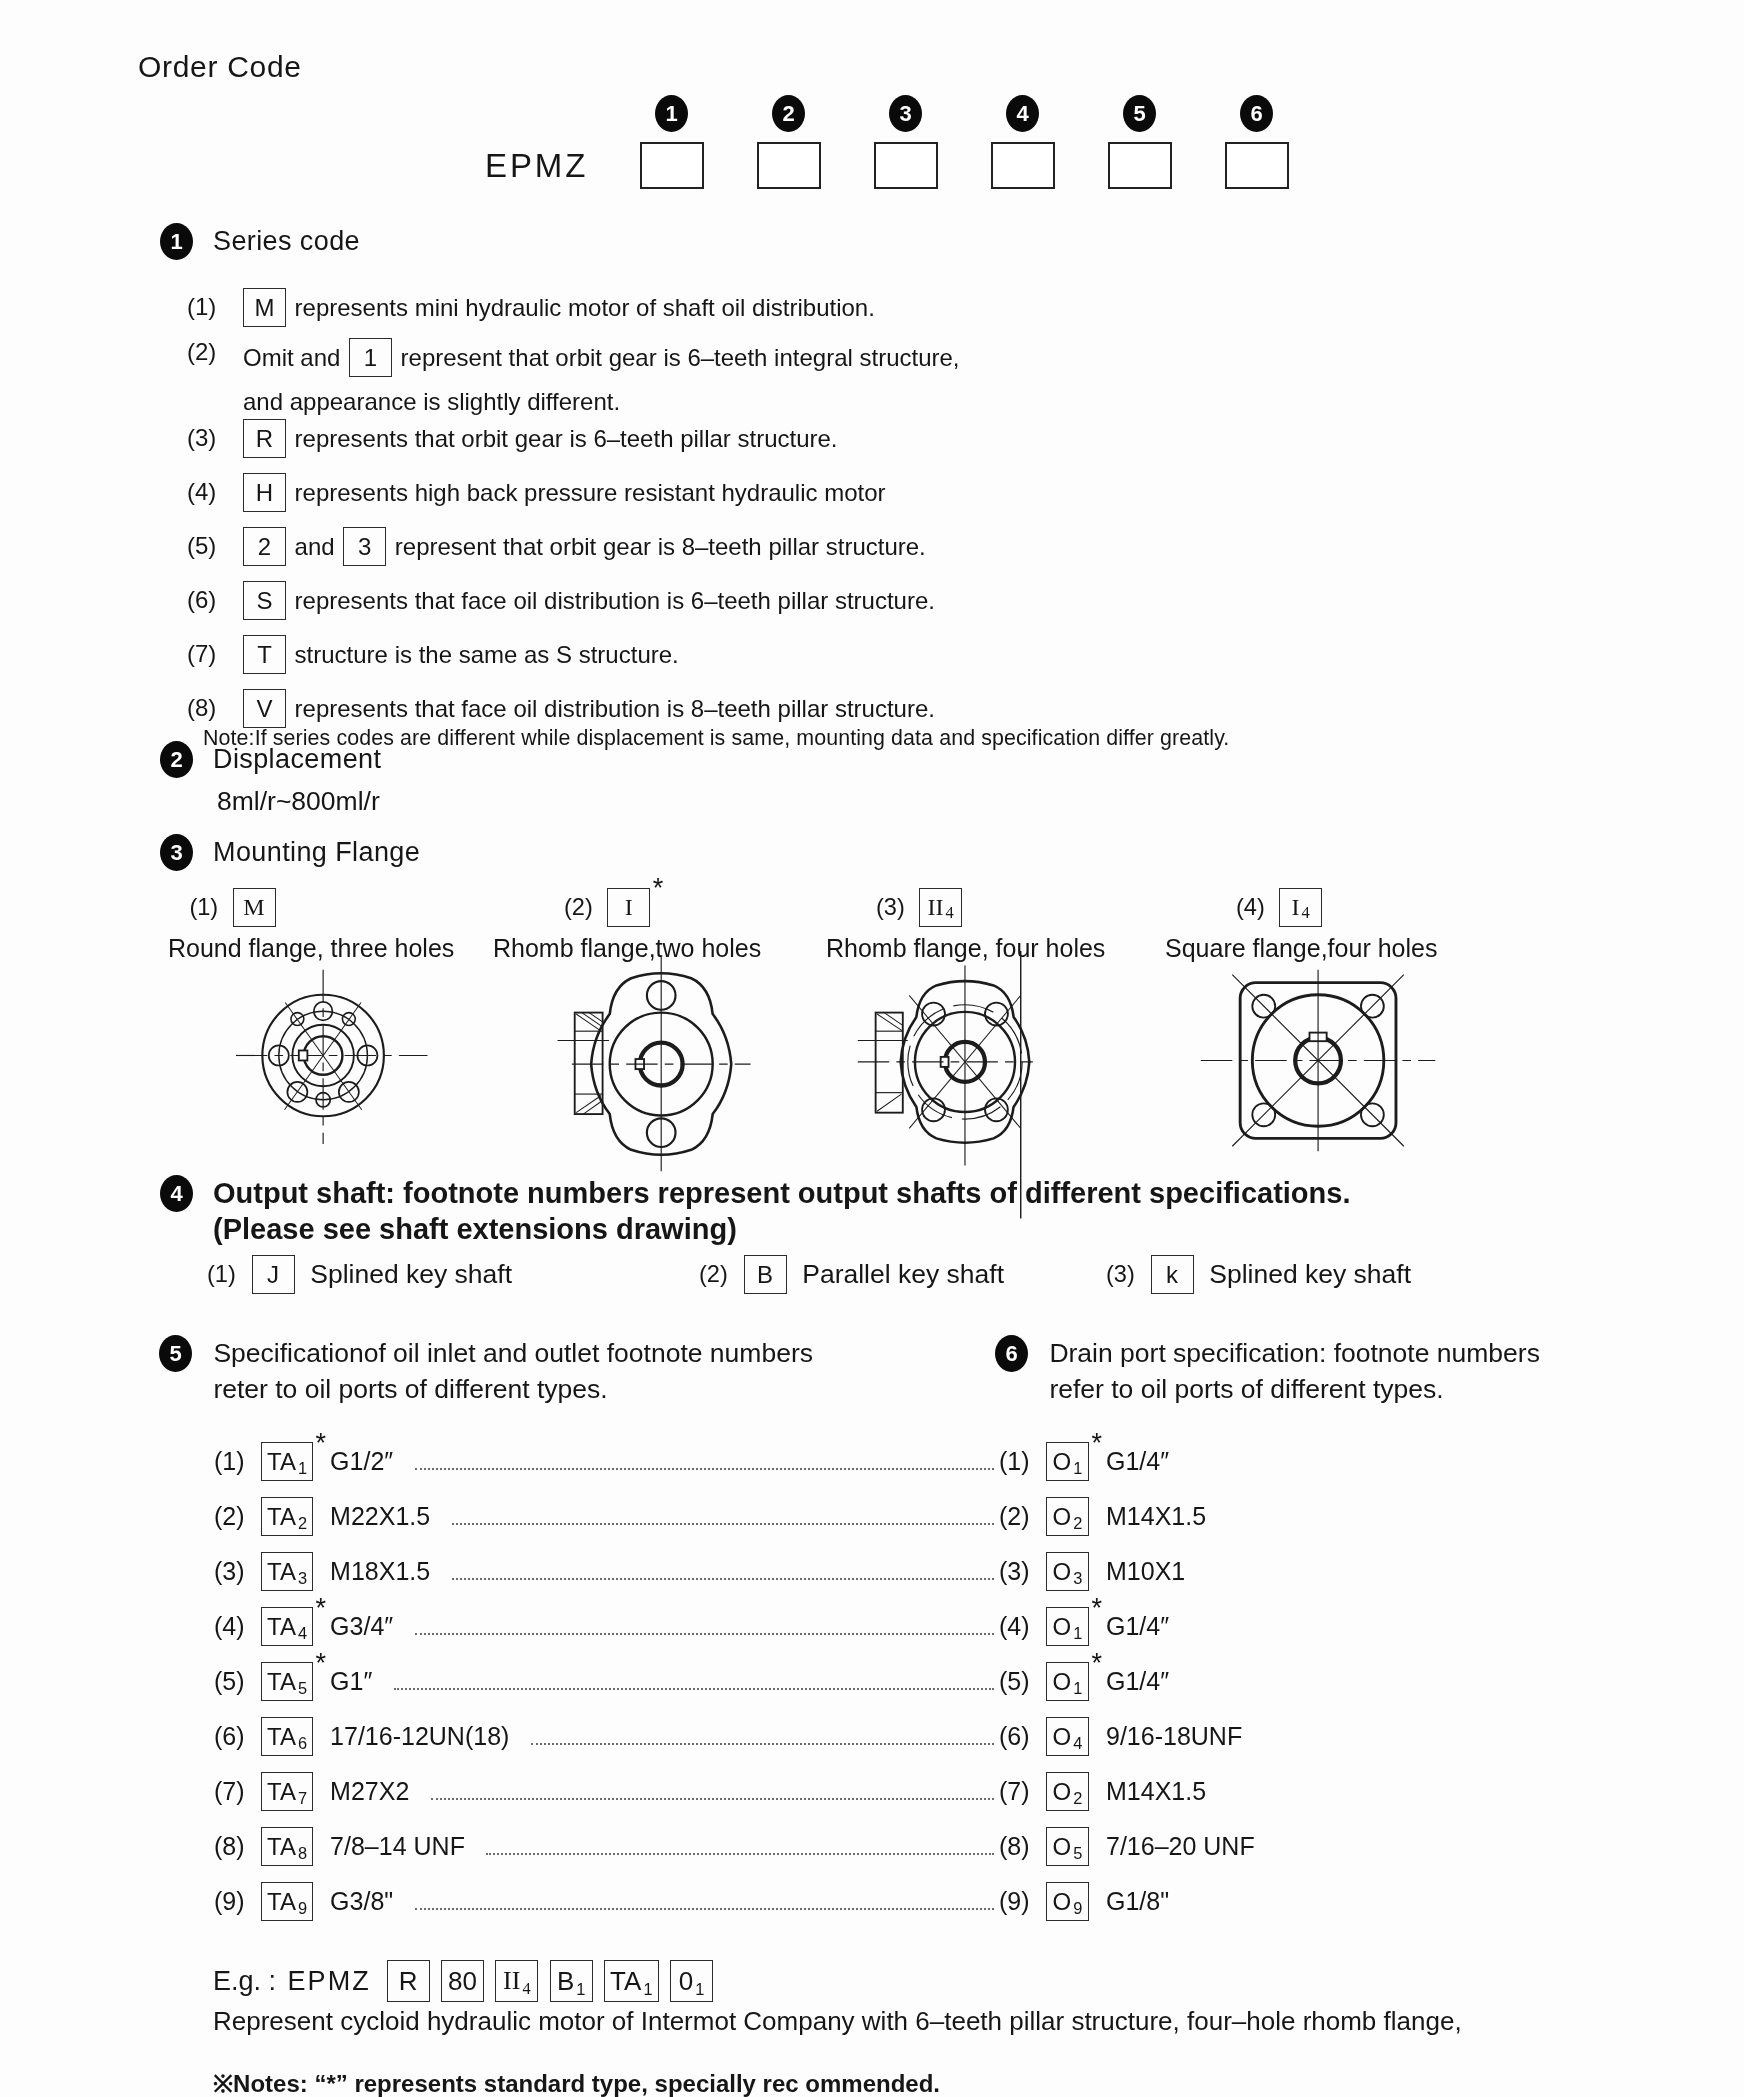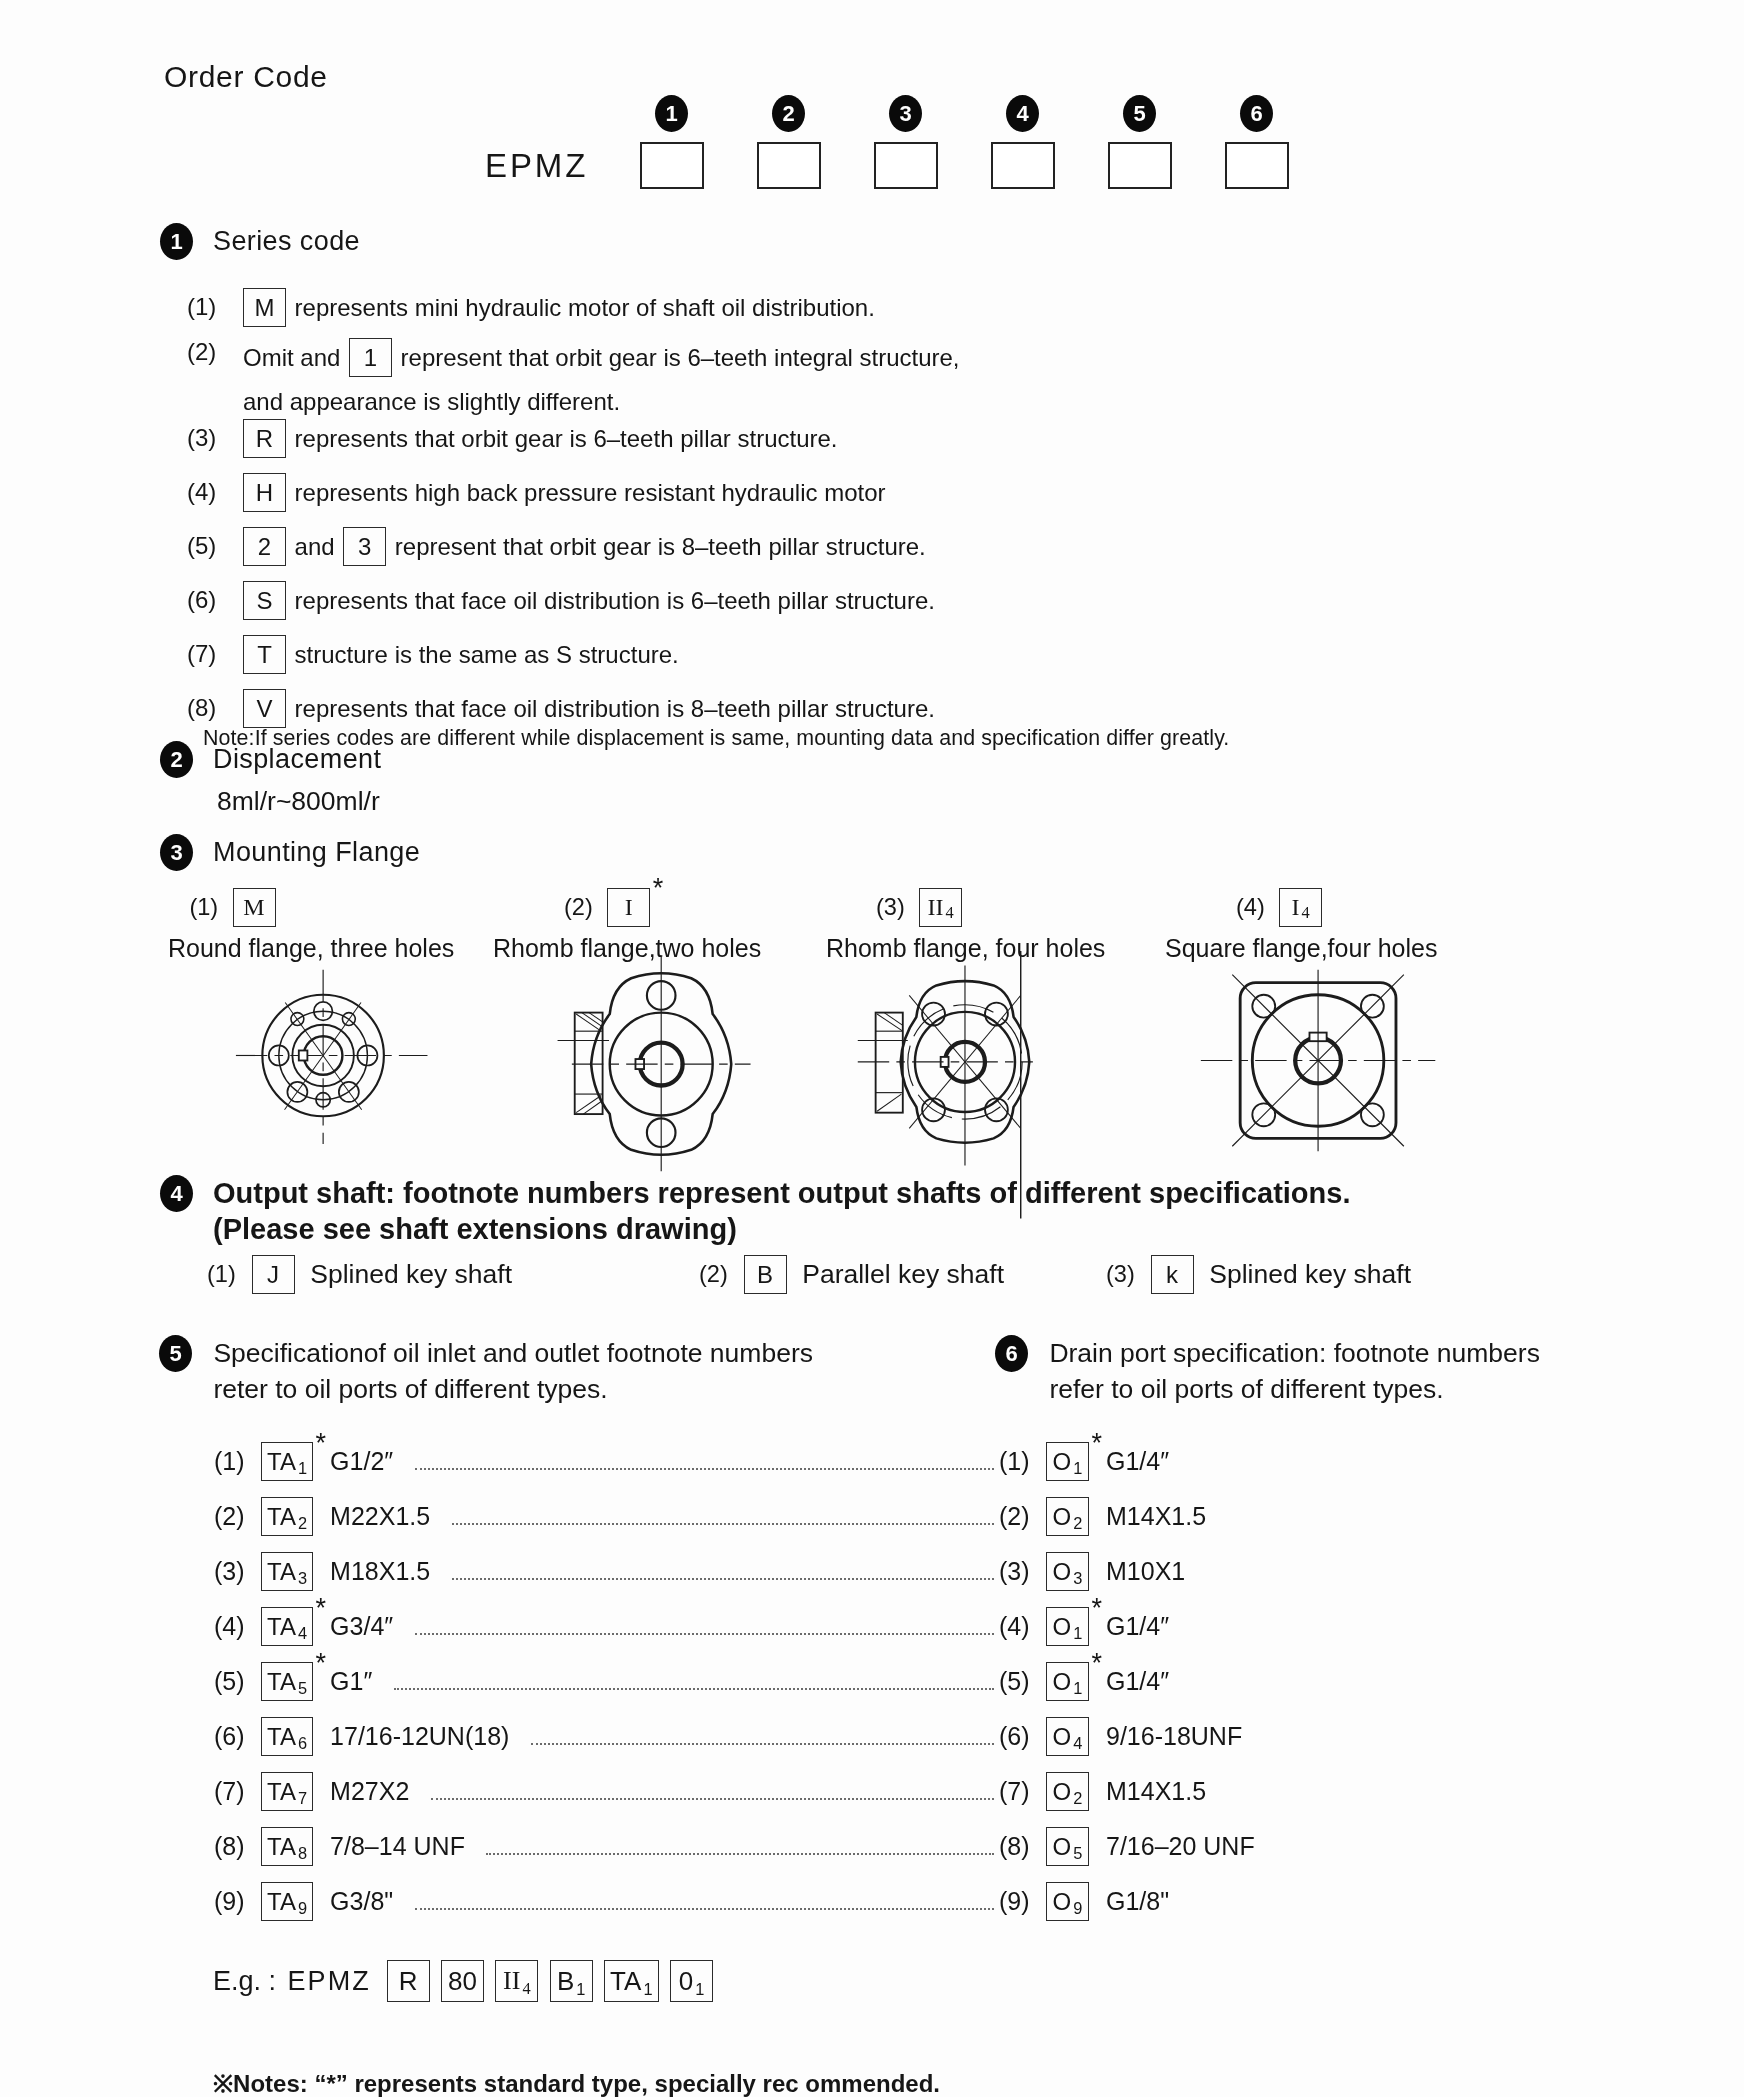--- a/index.html
+++ b/index.html
@@ -2,21 +2,21 @@
 <html style="font-size:11.4px"><head>
 <meta charset="utf-8">
 <style>
   html,body{margin:0;padding:0;background:#e8e8e8;}
   #page{
     position:relative;width:1744px;height:2097px;background:#fdfdfd;
     color:#161616;font-family:"Liberation Sans",sans-serif;overflow:hidden;
   }
   .abs{position:absolute;}
   
-  .doc-title{left:164px;top:50px;font-size:30px;letter-spacing:0.7px;margin-top:10px;}
+  .doc-title{left:138px;top:50px;font-size:30px;letter-spacing:0.7px;}
   .badge{
     display:inline-flex;align-items:center;justify-content:center;
     width:33px;height:37px;border-radius:50%;background:#0a0a0a;color:#fff;
     font-size:22px;font-weight:700;flex:0 0 auto;
   }
   .sec-head{display:flex;align-items:center;gap:20px;font-size:27px;}
   .sec-title{letter-spacing:0.4px;}
   
   .model-label{left:485px;top:147px;font-size:33px;letter-spacing:2.9px;}
   .pos-row{left:641px;top:95px;display:flex;gap:56px;}
@@ -567,16 +567,17 @@
       </span>
       <span class="cbox">
         <span class="bmain">TA</span>
         <span class="bsub">1</span>
       </span>
       <span class="cbox">
         <span class="bmain">0</span>
         <span class="bsub">1</span>
       </span>
     </div>
+  <div class="abs eg-desc1">Represent cycloid hydraulic motor of Intermot Company with 6–teeth pillar structure, four–hole rhomb flange,</div>
   <div class="abs eg-note">※Notes:  “*” represents standard  type, specially rec ommended.</div>
 
 </div>
 
 
 </body></html>

